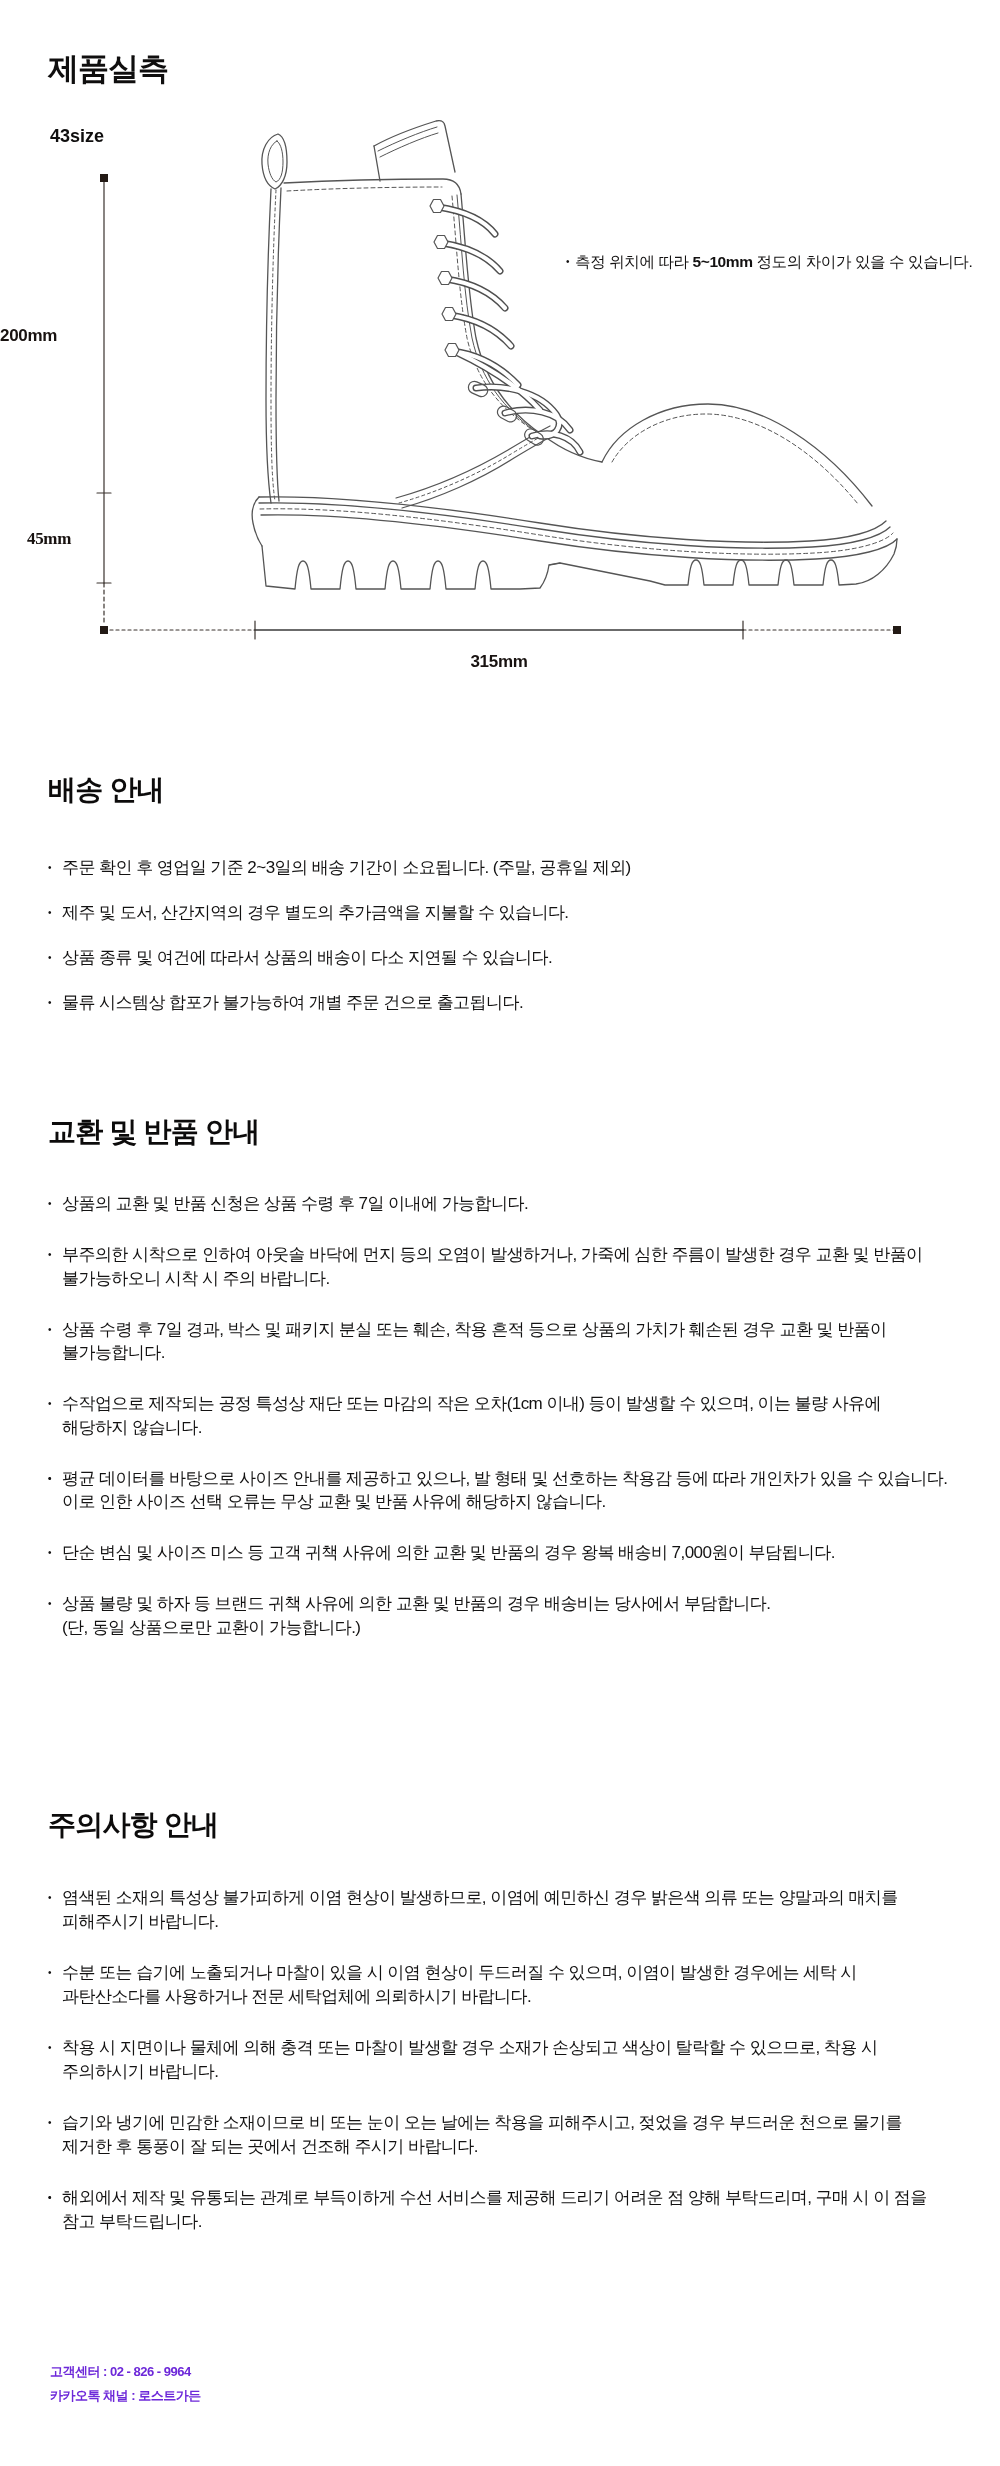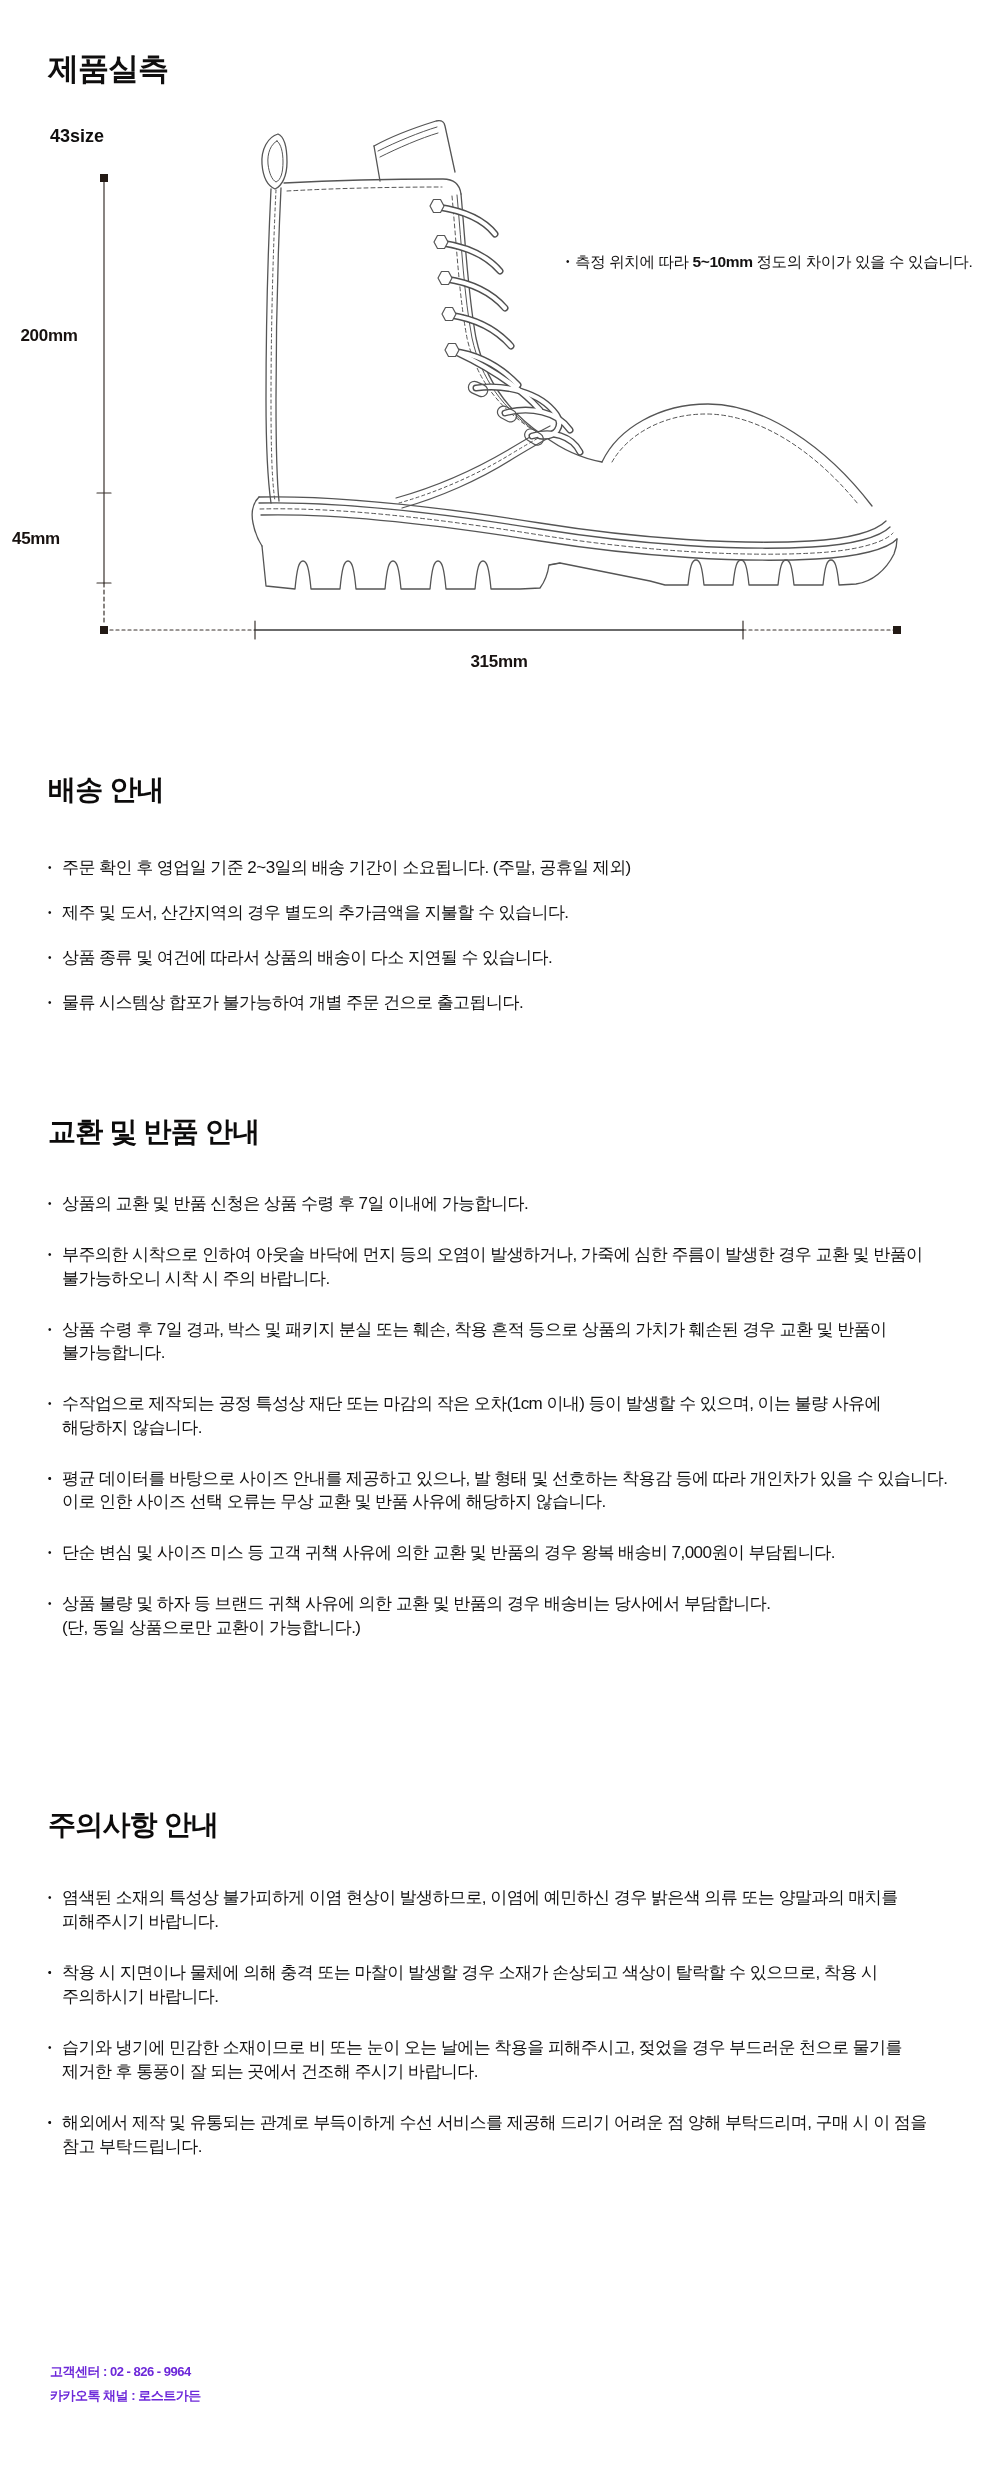--- a/index.html
+++ b/index.html
@@ -18,22 +18,22 @@
     font-size:31px;font-weight:800;letter-spacing:-1px;
   }
   .size-label{
     left:50px;top:126px;
     font-size:18px;font-weight:700;letter-spacing:0;
   }
   .boot-svg{left:0;top:0;width:1000px;height:700px;}
   .dim-label{
     font-size:17px;font-weight:700;letter-spacing:-0.3px;color:#181210;
   }
-  .dim-200{left:0;top:326px;width:98px;text-align:center;}
-  .dim-45{left:12px;top:529px;width:98px;text-align:left;}
+  .dim-200{left:0;top:326px;width:98px;text-align:left;}
+  .dim-45{left:0;top:529px;width:98px;text-align:center;font-family:Liberation Serif, serif;}
   .dim-315{left:449px;top:652px;width:100px;text-align:center;}
   .measure-note{
     left:566px;top:252px;
     font-size:15.5px;font-weight:500;letter-spacing:-0.4px;
     white-space:nowrap;color:#131111;
   }
   .measure-note .nb{font-size:10px;vertical-align:2px;margin-right:6px;}
   .measure-note .strong{font-weight:700;}
   .sec-heading{
     left:48px;
@@ -221,21 +221,22 @@
 이로 인한 사이즈 선택 오류는 무상 교환 및 반품 사유에 해당하지 않습니다.</span></li>
     <li><span class="dot">•</span><span>단순 변심 및 사이즈 미스 등 고객 귀책 사유에 의한 교환 및 반품의 경우 왕복 배송비 7,000원이 부담됩니다.</span></li>
     <li><span class="dot">•</span><span>상품 불량 및 하자 등 브랜드 귀책 사유에 의한 교환 및 반품의 경우 배송비는 당사에서 부담합니다.
 (단, 동일 상품으로만 교환이 가능합니다.)</span></li>
   </ul>
 
   <h2 class="abs sec-heading h-caution" style="margin:0;">주의사항 안내</h2>
   <ul class="abs bullets ul-caution">
     <li><span class="dot">•</span><span>염색된 소재의 특성상 불가피하게 이염 현상이 발생하므로, 이염에 예민하신 경우 밝은색 의류 또는 양말과의 매치를
 피해주시기 바랍니다.</span></li>
-    <li><span class="dot">•</span></li>
+    <li><span class="dot">•</span><span>수분 또는 습기에 노출되거나 마찰이 있을 시 이염 현상이 두드러질 수 있으며, 이염이 발생한 경우에는 세탁 시
+과탄산소다를 사용하거나 전문 세탁업체에 의뢰하시기 바랍니다.</span></li>
     <li><span class="dot">•</span><span>착용 시 지면이나 물체에 의해 충격 또는 마찰이 발생할 경우 소재가 손상되고 색상이 탈락할 수 있으므로, 착용 시
 주의하시기 바랍니다.</span></li>
     <li><span class="dot">•</span><span>습기와 냉기에 민감한 소재이므로 비 또는 눈이 오는 날에는 착용을 피해주시고, 젖었을 경우 부드러운 천으로 물기를
 제거한 후 통풍이 잘 되는 곳에서 건조해 주시기 바랍니다.</span></li>
     <li><span class="dot">•</span></li>
     <li><span class="dot">•</span><span>해외에서 제작 및 유통되는 관계로 부득이하게 수선 서비스를 제공해 드리기 어려운 점 양해 부탁드리며, 구매 시 이 점을
 참고 부탁드립니다.</span></li>
   </ul>
 
   <div class="abs footer">

